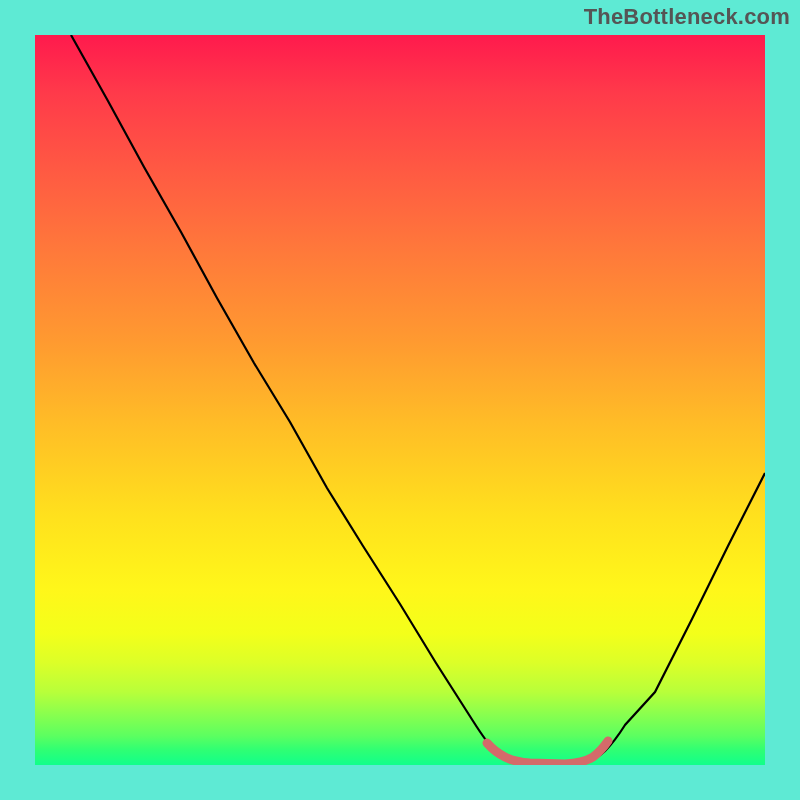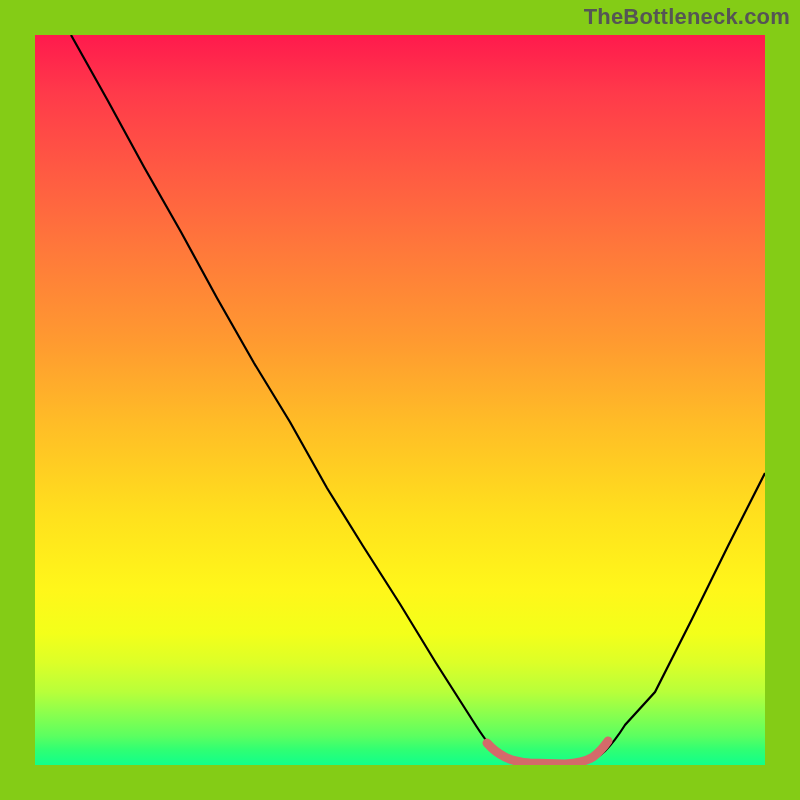--- a/index.html
+++ b/index.html
@@ -10,21 +10,21 @@
     background: #000;
     overflow: hidden;
     font-family: Arial, Helvetica, sans-serif;
   }
   .frame {
     position: absolute;
     top: 0;
     left: 0;
     width: 800px;
     height: 800px;
-    background: #84cc16;
+    background: #5eead4;
   }
   .watermark {
     position: absolute;
     top: 4px;
     right: 10px;
     color: #555;
     font-size: 22px;
     font-weight: 600;
     letter-spacing: 0.2px;
     z-index: 5;

